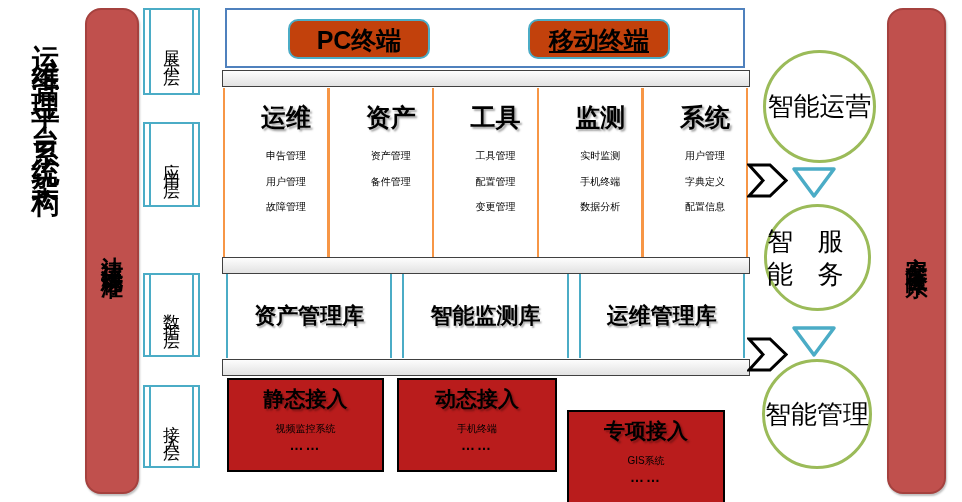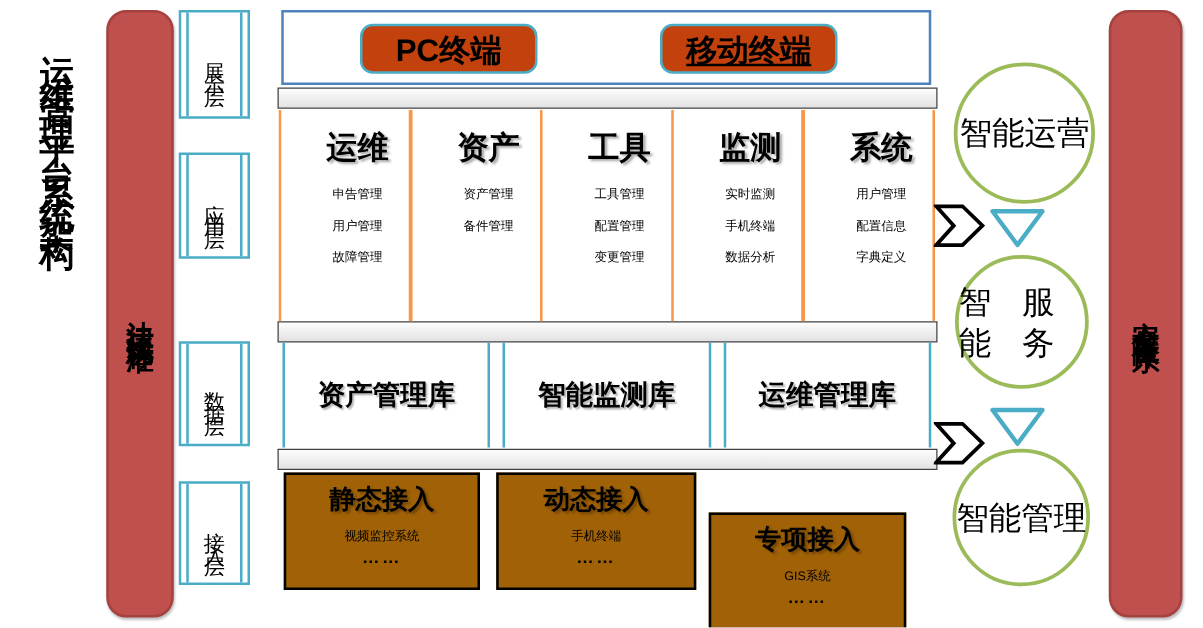--- a/index.html
+++ b/index.html
@@ -55,21 +55,21 @@
     text-shadow:2px 2px 2px rgba(0,0,0,0.35);}
   .app-item{font-size:10px;line-height:25.5px;}
   
   .data-section{position:absolute;left:226px;top:274px;width:519px;height:84px;
     display:flex;border-left:2.5px solid #4bacc6;border-right:2.5px solid #4bacc6;box-sizing:border-box;}
   .data-cell{flex:1;display:flex;align-items:center;justify-content:center;
     font-size:22px;font-weight:bold;text-shadow:1.5px 1.5px 1.5px rgba(0,0,0,0.3);}
   .data-divider{width:10px;border-left:2.5px solid #4bacc6;border-right:2.5px solid #4bacc6;}
   
   .access-box{position:absolute;top:378px;height:94px;border:2.5px solid #000;
-    box-sizing:border-box;background:#a16207;text-align:center;}
+    box-sizing:border-box;background:#b91c1c;text-align:center;}
   .access-1{left:227px;width:157px;}
   .access-2{left:397px;width:160px;}
   .access-3{left:567px;width:158px;margin-top:32px;}
   .access-title{font-size:21px;font-weight:bold;margin-top:5px;
     text-shadow:2px 2px 2px rgba(0,0,0,0.3);}
   .access-system{font-size:10px;margin-top:9px;}
   .access-more{font-size:14px;font-weight:bold;margin-top:1px;letter-spacing:2px;}
   
   .circle{position:absolute;border:3px solid #9bbb59;border-radius:50%;background:#fff;
     display:flex;flex-direction:row;align-items:center;justify-content:center;
@@ -150,22 +150,22 @@
     <div class="app-col">
       <div class="app-title">监测</div>
       <div class="app-item">实时监测</div>
       <div class="app-item">手机终端</div>
       <div class="app-item">数据分析</div>
     </div>
     <div class="app-divider"></div>
     <div class="app-col">
       <div class="app-title">系统</div>
       <div class="app-item">用户管理</div>
+      <div class="app-item">字典定义</div>
       <div class="app-item">配置信息</div>
-      <div class="app-item">字典定义</div>
     </div>
   </div>
 
   <div class="data-section">
     <div class="data-cell">资产管理库</div>
     <div class="data-divider"></div>
     <div class="data-cell">智能监测库</div>
     <div class="data-divider"></div>
     <div class="data-cell">运维管理库</div>
   </div>

